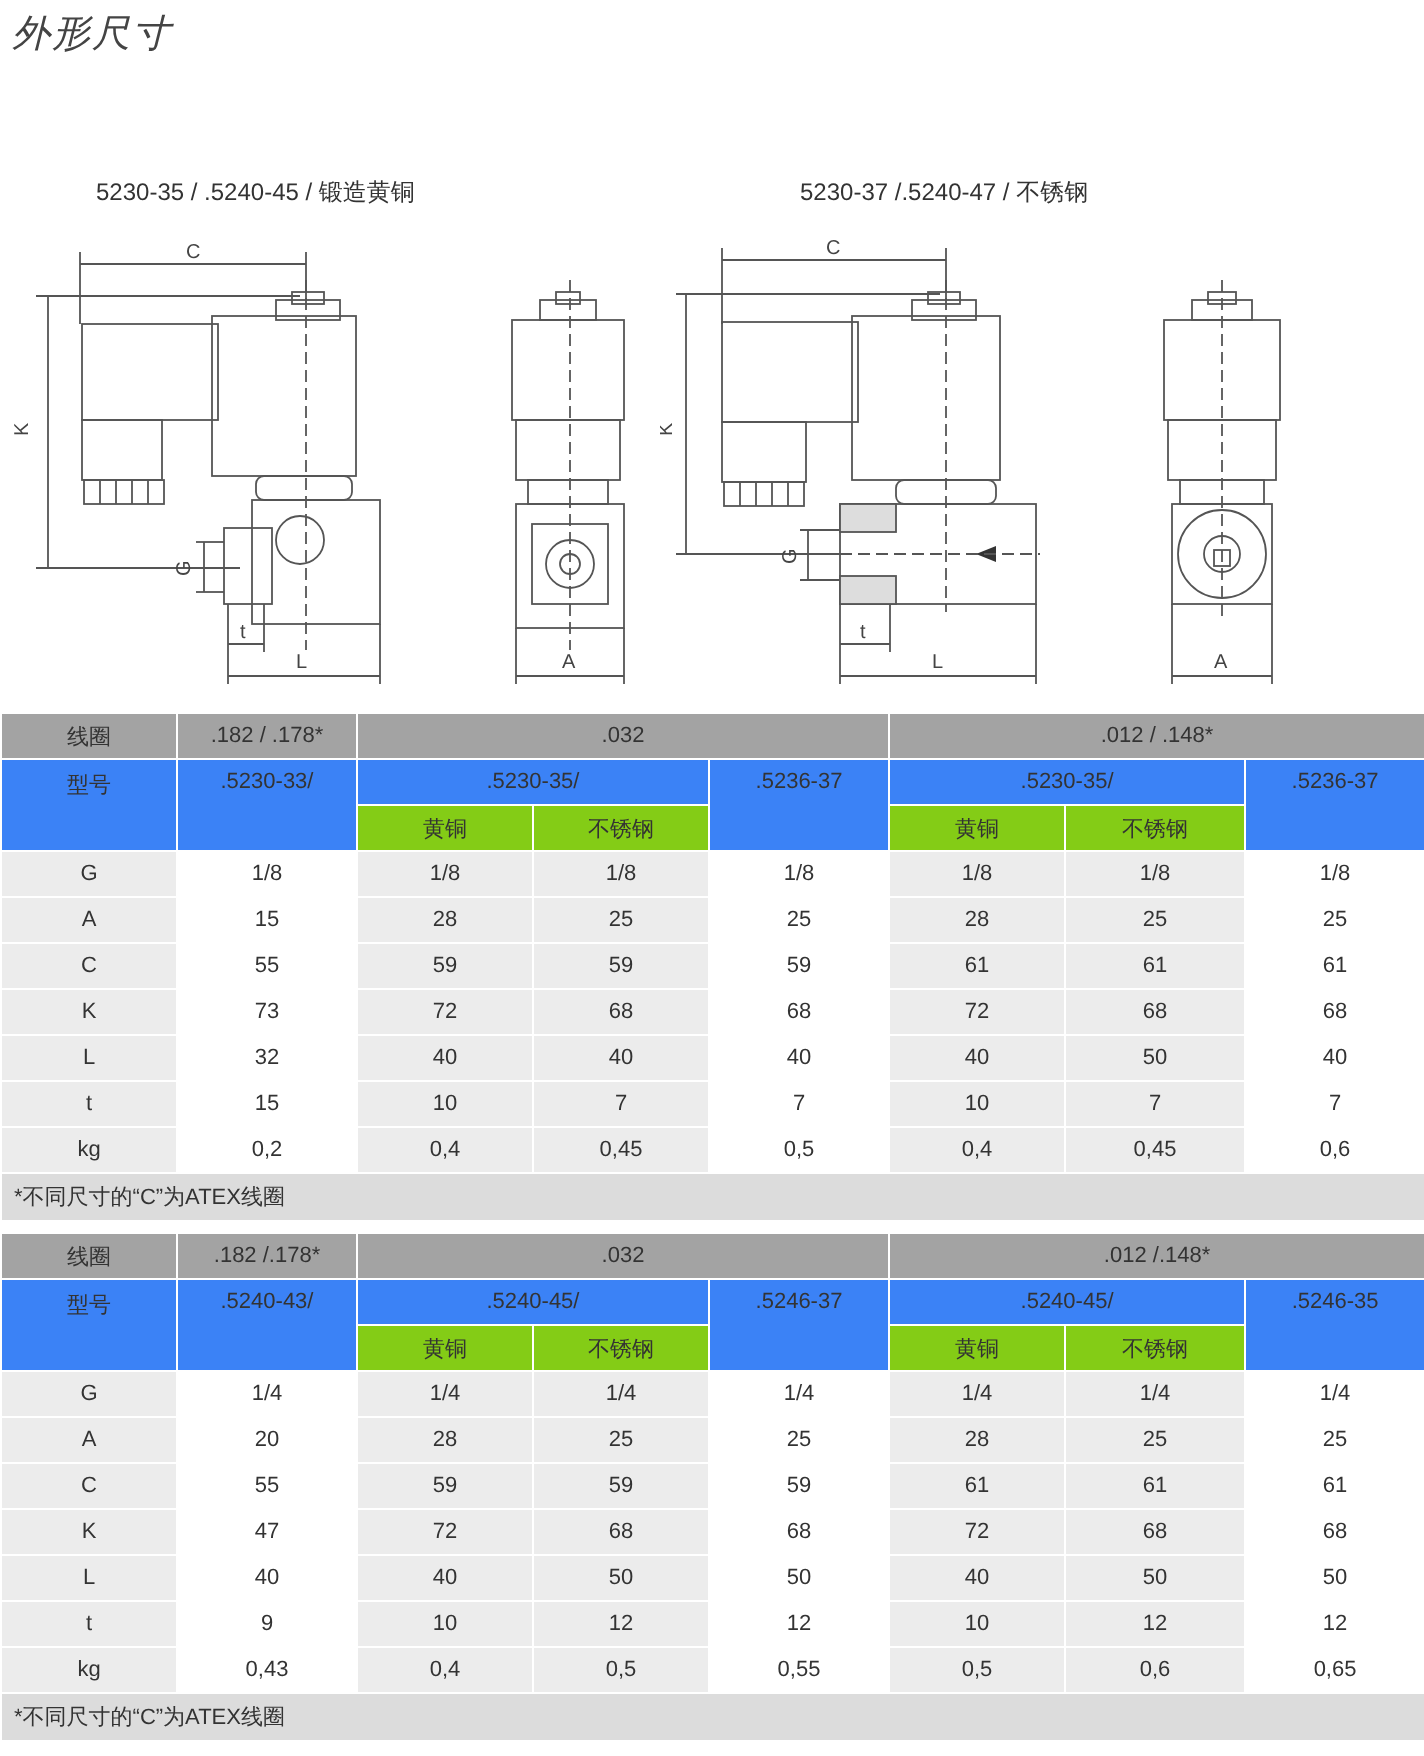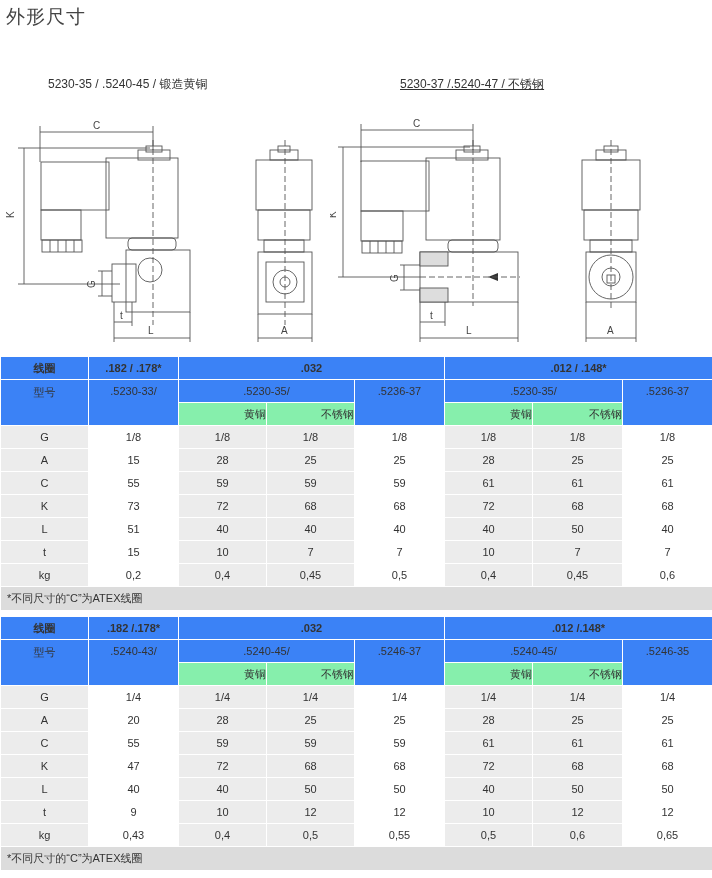--- a/index.html
+++ b/index.html
@@ -1,46 +1,46 @@
 <!DOCTYPE html>
 <html><head>
 <meta charset="utf-8">
 <style>
   * { box-sizing: border-box; margin: 0; padding: 0; }
   html, body { width: 712px; height: 878px; background: #ffffff; overflow: hidden; }
   body { font-family: "Liberation Sans", "DejaVu Sans", sans-serif; color: #333333; position: relative; }
 
   .page-title {
     position: absolute; left: 6px; top: 4px;
-    font-size: 19px; color: #444444; letter-spacing: 1px;
+    font-size: 19px; color: #444444; letter-spacing: 1px; font-style: italic;
   }
 
   .drawing-caption {
-    position: absolute; top: 76px; font-size: 12px; color: #333333;
+    position: absolute; top: 88px; font-size: 12px; color: #333333;
   }
   .drawing-caption.left { left: 48px; }
-  .drawing-caption.right { left: 400px; text-decoration: underline; }
+  .drawing-caption.right { left: 400px; }
 
   .drawing { position: absolute; top: 110px; }
   .drawing svg { display: block; }
 
   .spec-table {
     position: absolute; left: 0; width: 712px;
     border-collapse: collapse; table-layout: fixed;
     font-size: 11px; color: #333333;
   }
   .spec-table td {
     text-align: center; height: 23px; padding: 0;
     border: 1px solid #ffffff;
     background: #ececec;
   }
   .spec-table td.white { background: #ffffff; }
-  .spec-table tr.head td { background: #3b82f6; font-weight: bold; }
+  .spec-table tr.head td { background: #a3a3a3; }
   .spec-table tr.model td { background: #3b82f6; vertical-align: top; padding-top: 5px; }
-  .spec-table tr.material td { background: #86efac; text-align: right; }
+  .spec-table tr.material td { background: #84cc16; }
   .spec-table td.rowlabel { background: #ececec; }
   .spec-table td.note {
     text-align: left; padding-left: 6px; background: #dcdcdc; height: 24px;
   }
   .t1 { top: 356px; }
   .t2 { top: 616px; }
 </style>
 </head>
 <body>
 
@@ -248,21 +248,21 @@
     <td class="white">73</td>
     <td>72</td>
     <td>68</td>
     <td class="white">68</td>
     <td>72</td>
     <td>68</td>
     <td class="white">68</td>
   </tr>
   <tr>
     <td class="rowlabel">L</td>
-    <td class="white">51</td>
+    <td class="white">32</td>
     <td>40</td>
     <td>40</td>
     <td class="white">40</td>
     <td>40</td>
     <td>50</td>
     <td class="white">40</td>
   </tr>
   <tr>
     <td class="rowlabel">t</td>
     <td class="white">15</td>

